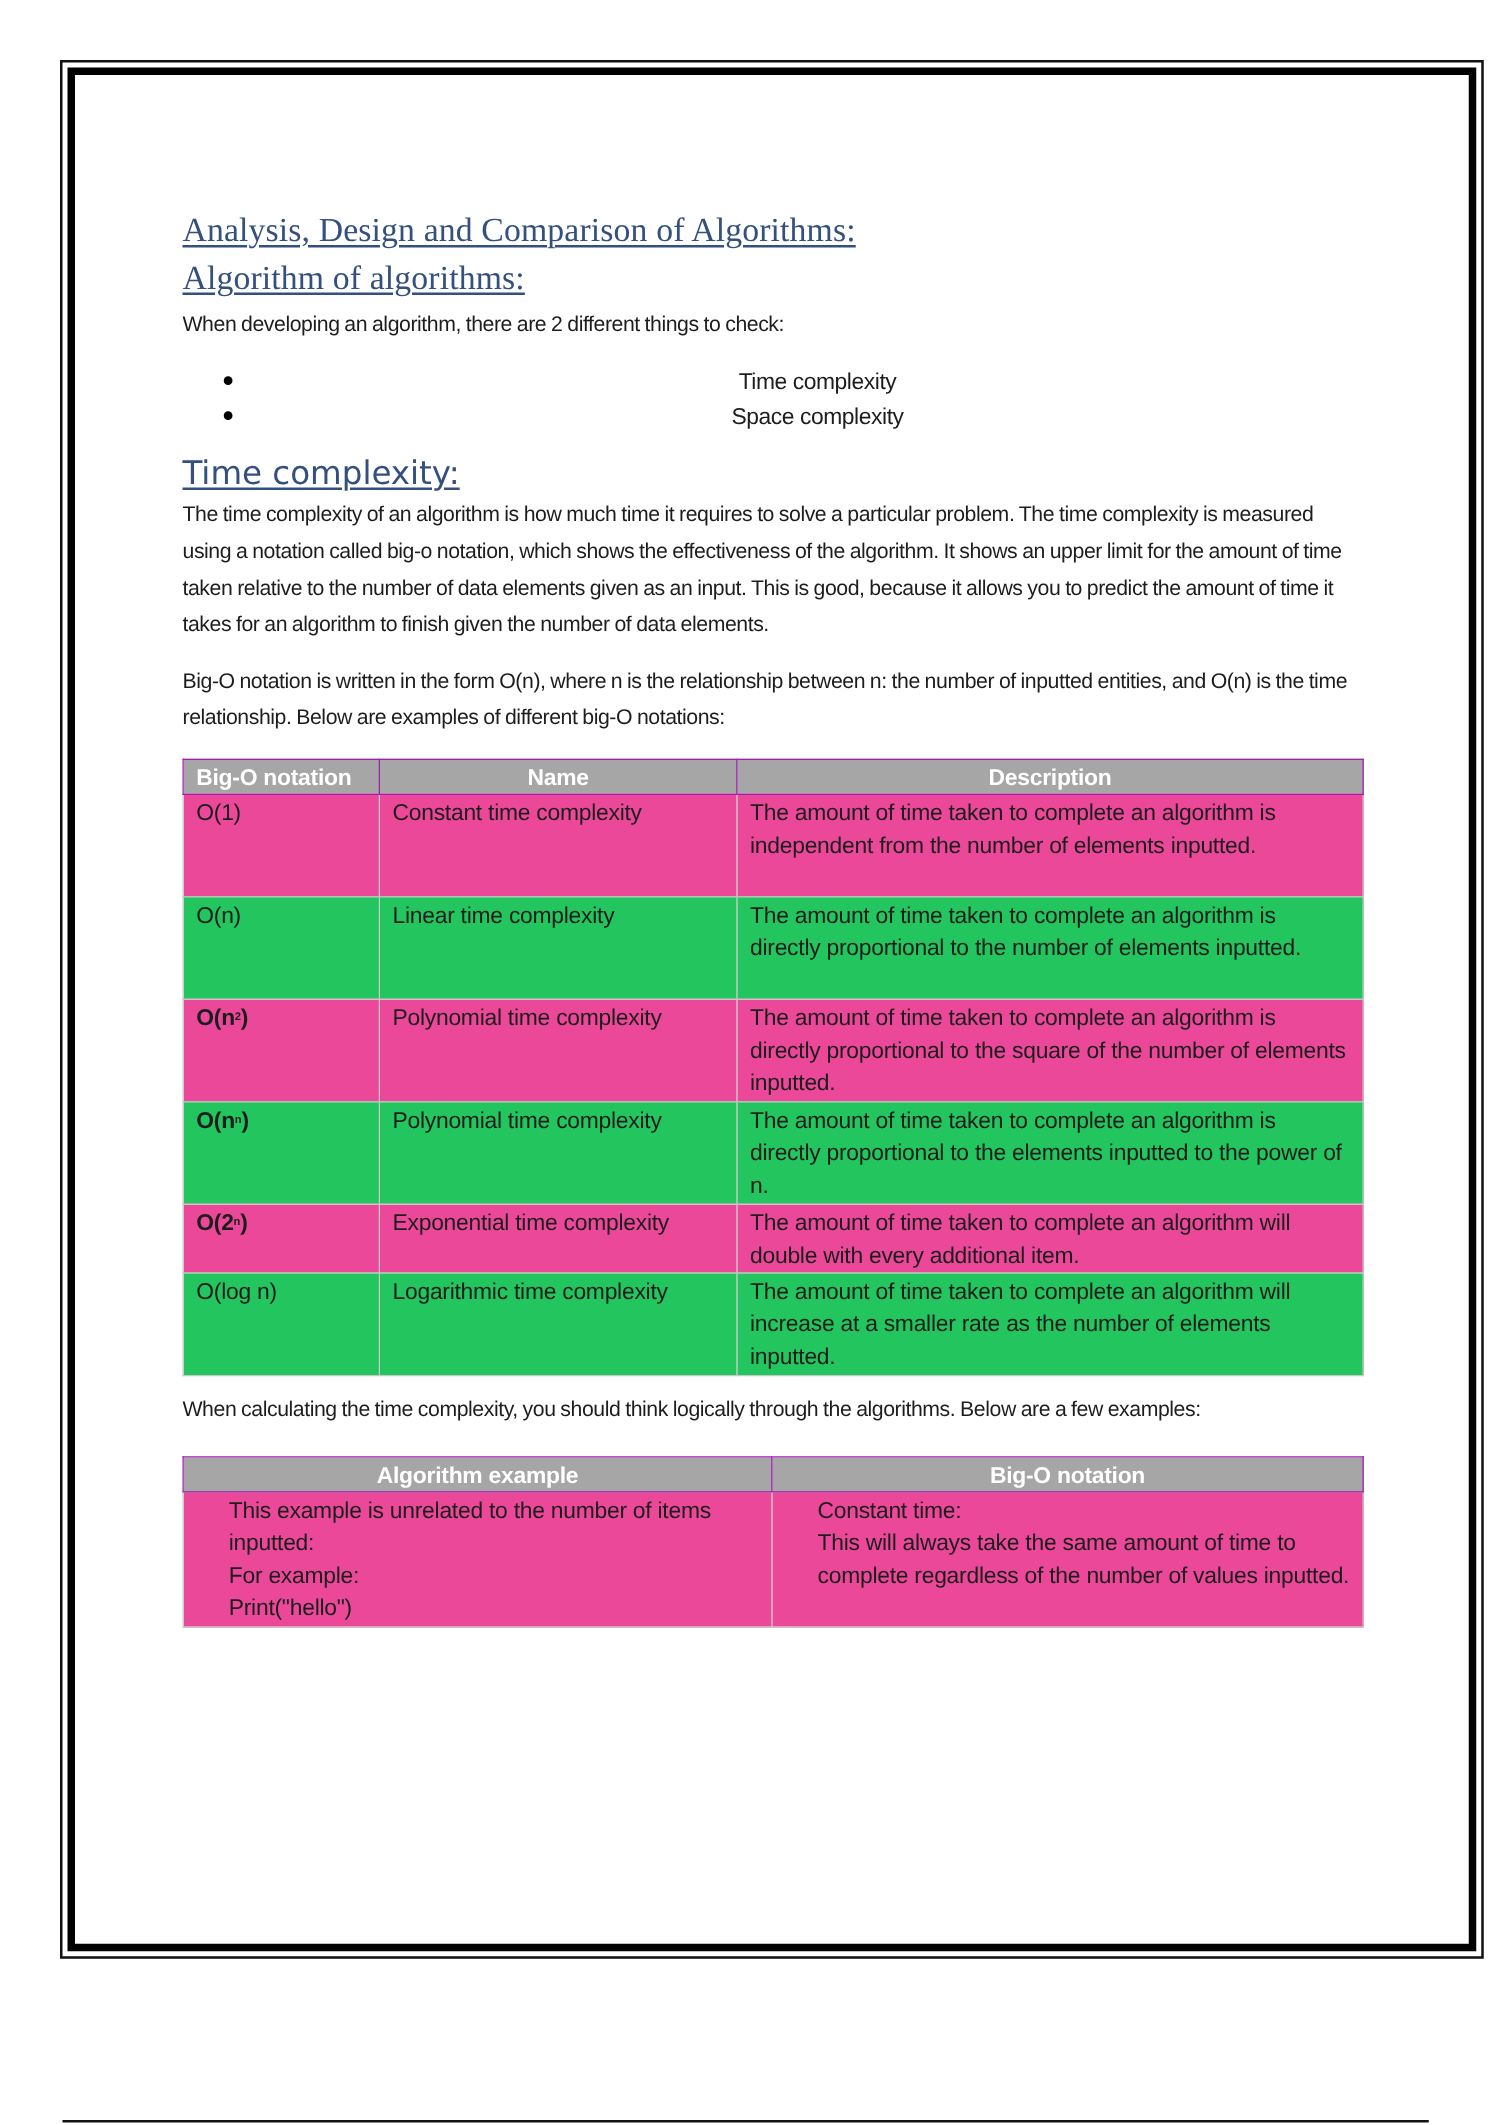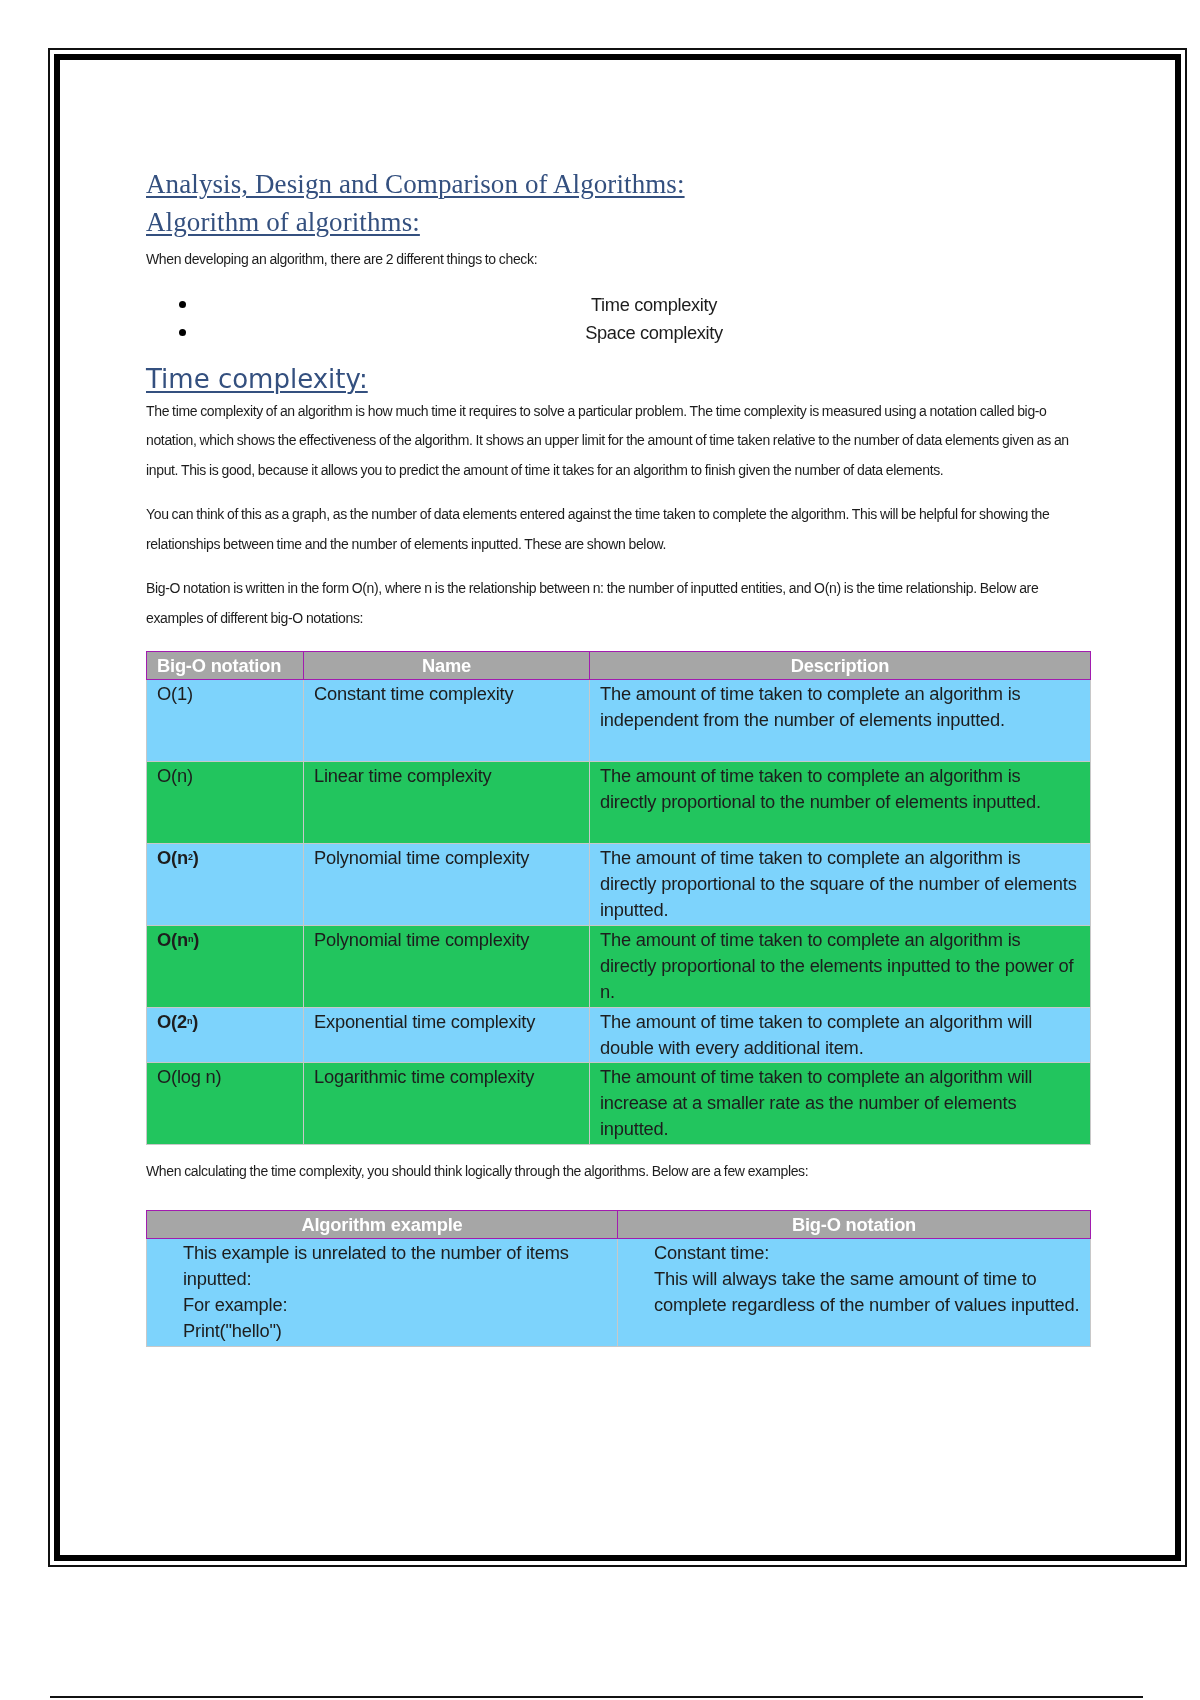--- a/index.html
+++ b/index.html
@@ -45,21 +45,21 @@
     color: #34507f;
     text-decoration: underline;
     text-decoration-thickness: 2px;
     text-underline-offset: 3px;
     line-height: 38px;
     margin: 0;
     font-weight: normal;
     letter-spacing: 0.1px;
   }
   .p {
-    font-size: 14px;
+    font-size: 17px;
     line-height: 29.5px;
     margin: 0;
     letter-spacing: -0.35px;
     word-spacing: -0.5px;
     color: #1d1d1d;
   }
   .p.intro { margin-top: 4px; }
   .bullets {
     list-style: none;
     padding: 0;
@@ -113,21 +113,21 @@
     line-height: 27px;
     border: 1px solid #a21caf;
   }
   table.grid td {
     vertical-align: top;
     padding: 1px 10px 0 10px;
     line-height: 26px;
     border: 1.5px solid #c8c8c8;
     color: #1d1d1d;
   }
-  table.grid tr.odd td { background: #7dd3fc; }
+  table.grid tr.odd td { background: #ec4899; }
   table.grid tr.even td { background: #22c55e; }
   table.grid td.bold { font-weight: bold; }
   .th-left { text-align: left; }
   .th-center { text-align: center; }
 
   #table-complexity { margin-top: 18px; }
   #table-complexity tr.r3 td { height: 80px; }
   #table-complexity tr.r2 td { height: 53px; }
 
   #table-examples { margin-top: 23px; }
@@ -167,21 +167,20 @@
       <span>Time complexity</span>
     </li>
     <li>
       <span class="bullet-dot"></span>
       <span>Space complexity</span>
     </li>
   </ul>
 
   <h2 class="h2">Time complexity:</h2>
   <p class="p">The time complexity of an algorithm is how much time it requires to solve a particular problem. The time complexity is measured using a notation called big-o notation, which shows the effectiveness of the algorithm. It shows an upper limit for the amount of time taken relative to the number of data elements given as an input. This is good, because it allows you to predict the amount of time it takes for an algorithm to finish given the number of data elements.</p>
-  <p class="p mt-gap">You can think of this as a graph, as the number of data elements entered against the time taken to complete the algorithm. This will be helpful for showing the relationships between time and the number of elements inputted. These are shown below.</p>
   <p class="p mt-gap">Big-O notation is written in the form O(n), where n is the relationship between n: the number of inputted entities, and O(n) is the time relationship. Below are examples of different big-O notations:</p>
 
   <table class="grid" id="table-complexity">
     <colgroup>
       <col style="width:157px">
       <col style="width:286px">
       <col style="width:501px">
     </colgroup>
     <thead>
       <tr>

